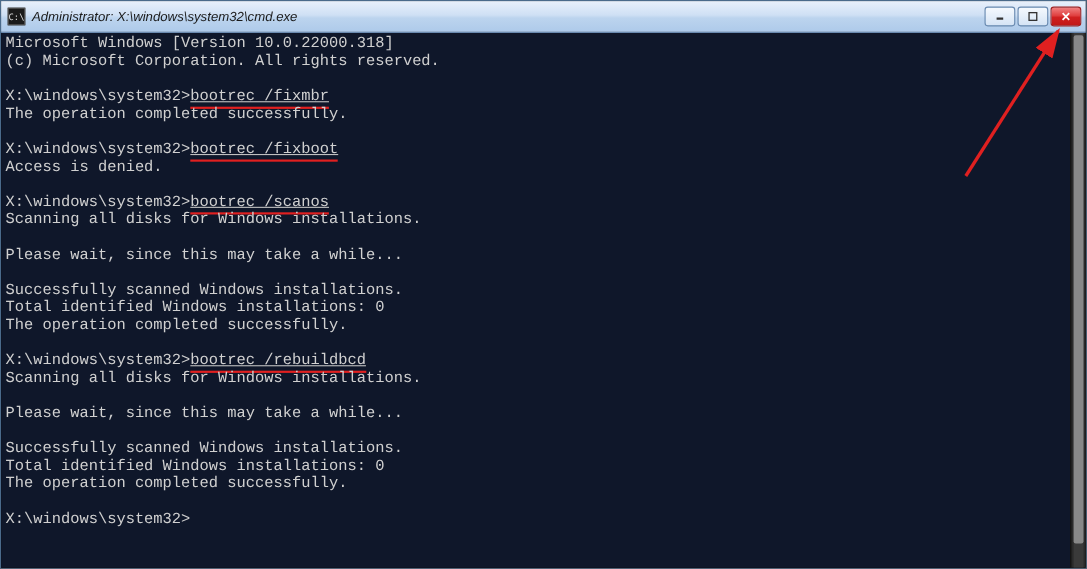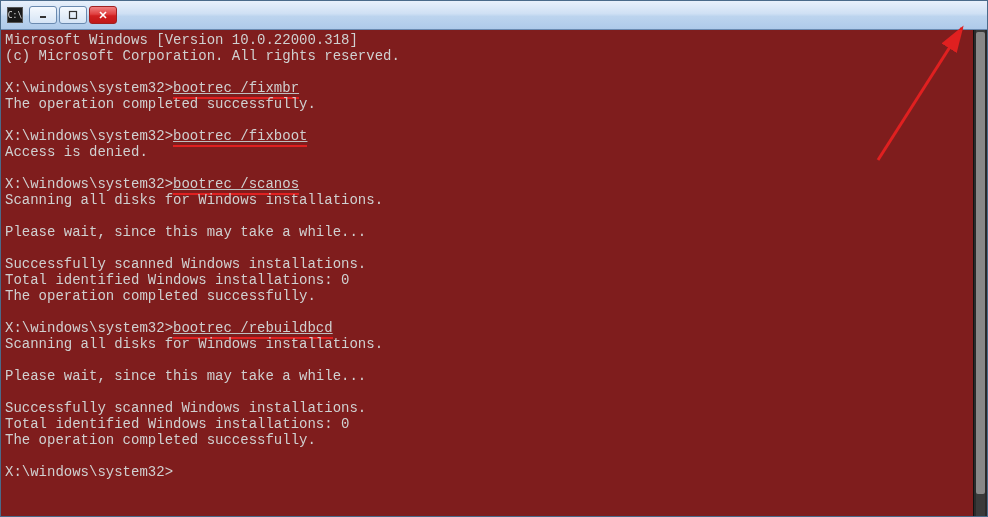--- a/index.html
+++ b/index.html
@@ -70,21 +70,21 @@
   }
   .win-btn svg { display: block; }
   .terminal-wrap {
     flex: 1;
     display: flex;
     background: #000;
     position: relative;
   }
   .terminal {
     flex: 1;
-    background: #7f1d1d;
+    background: #0f172a;
     color: #d0d0d0;
     font-family: Consolas, "Courier New", monospace;
     font-size: 14px;
     line-height: 16px;
     padding: 2px 4px;
     white-space: pre;
     overflow: hidden;
   }
   .cmd { text-decoration: underline; text-decoration-color: #c0c0c0; }
   .red-ul {
@@ -119,20 +119,21 @@
     pointer-events: none;
     z-index: 50;
   }
 </style>
 </head>
 <body>
 
 <div class="window">
   <div class="titlebar">
     <div class="title-icon">C:\</div>
+    <div class="title-text">Administrator: X:\windows\system32\cmd.exe</div>
     <div class="win-controls">
       <div class="win-btn" title="Minimize">
         <svg width="10" height="10" viewBox="0 0 10 10">
             <line x1="2" y1="7" x2="8" y2="7" stroke="#333" stroke-width="2"></line>
           </svg>
       </div>
       <div class="win-btn" title="Maximize">
         <svg width="10" height="10" viewBox="0 0 10 10">
             <rect x="1.5" y="1.5" width="7" height="7" fill="none" stroke="#333" stroke-width="1.2"></rect>
           </svg>

